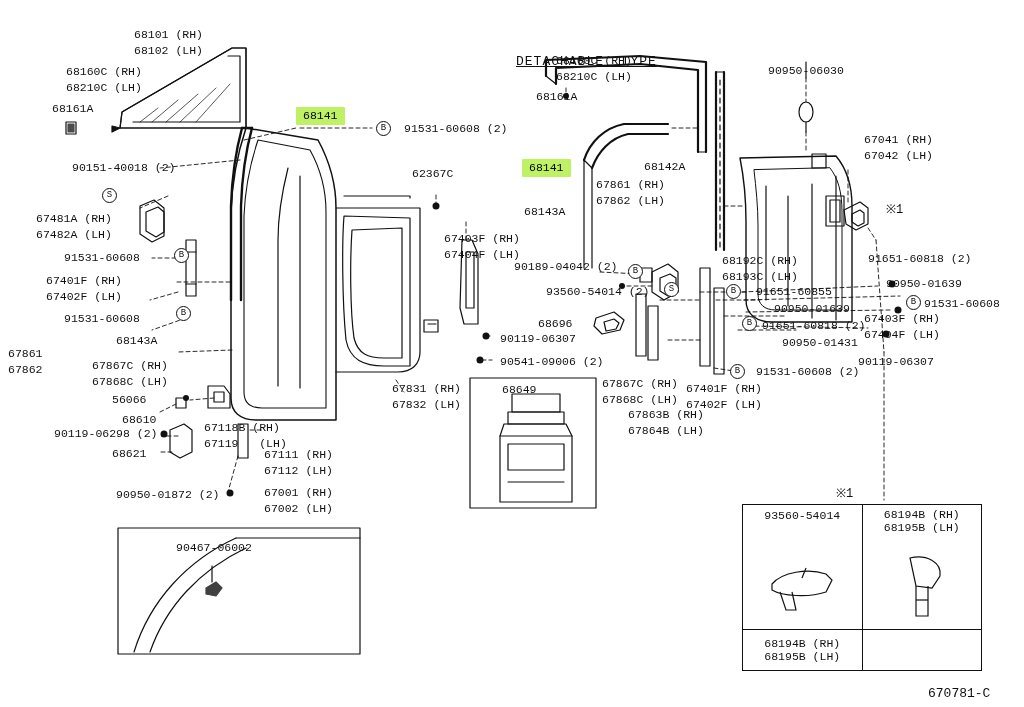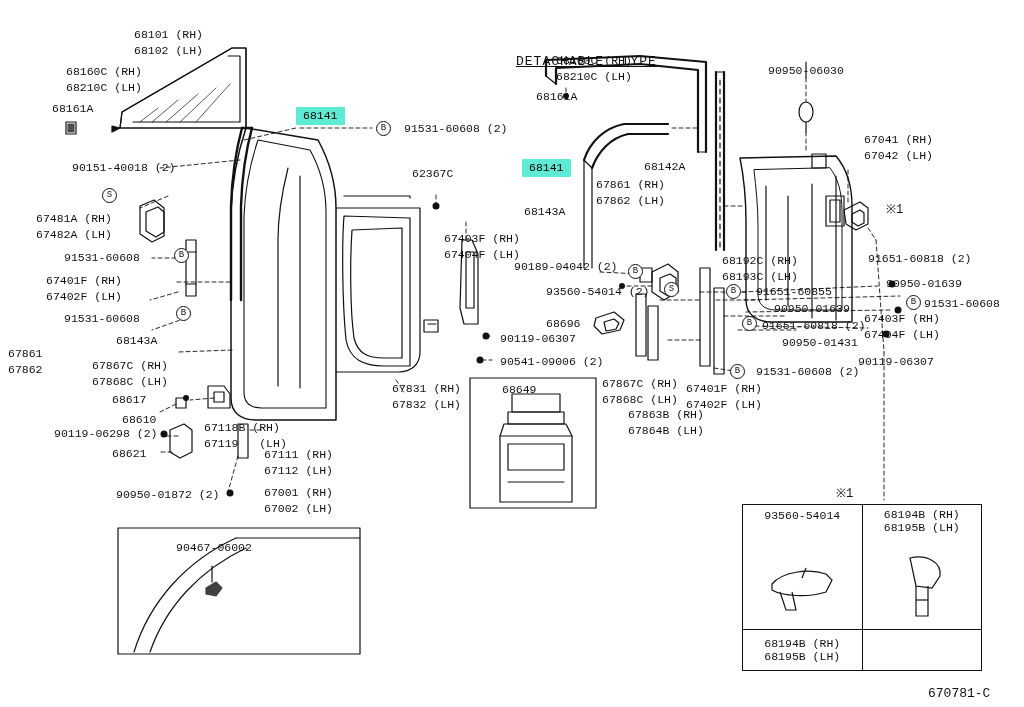--- a/index.html
+++ b/index.html
@@ -15,21 +15,21 @@
   .lbl{
     position:absolute;
     font-family:"Liberation Mono", monospace;
     font-size:11.5px;
     line-height:16px;
     color:#111;
     white-space:pre;
     letter-spacing:0px;
   }
   .hl{
-    background:#5eead4;
+    background:#bef264;
     padding:1px 7px 1px 7px;
     border-radius:1px;
     color:#000;
   }
   .ttl{
     position:absolute;
     font-family:"Liberation Mono", monospace;
     font-size:13px;
     letter-spacing:1px;
     text-decoration:underline;
@@ -275,21 +275,21 @@
 67482A (LH)</div>
   <div class="lbl" style="left:64px;top:250px;">91531-60608</div>
   <div class="lbl" style="left:46px;top:273px;">67401F (RH)
 67402F (LH)</div>
   <div class="lbl" style="left:64px;top:311px;">91531-60608</div>
   <div class="lbl" style="left:116px;top:333px;">68143A</div>
   <div class="lbl" style="left:8px;top:346px;">67861
 67862</div>
   <div class="lbl" style="left:92px;top:358px;">67867C (RH)
 67868C (LH)</div>
-  <div class="lbl" style="left:112px;top:392px;">68617</div>
+  <div class="lbl" style="left:112px;top:392px;">56066</div>
   <div class="lbl" style="left:122px;top:412px;">68610</div>
   <div class="lbl" style="left:54px;top:426px;">90119-06298 (2)</div>
   <div class="lbl" style="left:112px;top:446px;">68621</div>
   <div class="lbl" style="left:116px;top:487px;">90950-01872 (2)</div>
   <div class="lbl" style="left:204px;top:420px;">67118B (RH)
 67119   (LH)</div>
   <div class="lbl" style="left:264px;top:447px;">67111 (RH)
 67112 (LH)</div>
   <div class="lbl" style="left:264px;top:485px;">67001 (RH)
 67002 (LH)</div>
@@ -319,21 +319,21 @@
 67862 (LH)</div>
   <div class="lbl" style="left:524px;top:204px;">68143A</div>
   <div class="lbl" style="left:514px;top:259px;">90189-04042 (2)</div>
   <div class="lbl" style="left:546px;top:284px;">93560-54014 (2)</div>
   <div class="lbl" style="left:722px;top:253px;">68192C (RH)
 68193C (LH)</div>
   <div class="lbl" style="left:756px;top:284px;">91651-60855</div>
   <div class="lbl" style="left:774px;top:301px;">90950-01639</div>
   <div class="lbl" style="left:762px;top:318px;">91651-60818 (2)</div>
   <div class="lbl" style="left:782px;top:335px;">90950-01431</div>
-  <div class="lbl" style="left:538px;top:316px;margin-left:8px;">68696</div>
+  <div class="lbl" style="left:538px;top:316px;">68696</div>
   <div class="lbl" style="left:756px;top:364px;">91531-60608 (2)</div>
   <div class="lbl" style="left:602px;top:376px;">67867C (RH)
 67868C (LH)</div>
   <div class="lbl" style="left:686px;top:381px;">67401F (RH)
 67402F (LH)</div>
   <div class="lbl" style="left:628px;top:407px;">67863B (RH)
 67864B (LH)</div>
   <div class="lbl" style="left:868px;top:251px;">91651-60818 (2)</div>
   <div class="lbl" style="left:886px;top:276px;">90950-01639</div>
   <div class="lbl" style="left:924px;top:296px;">91531-60608</div>

